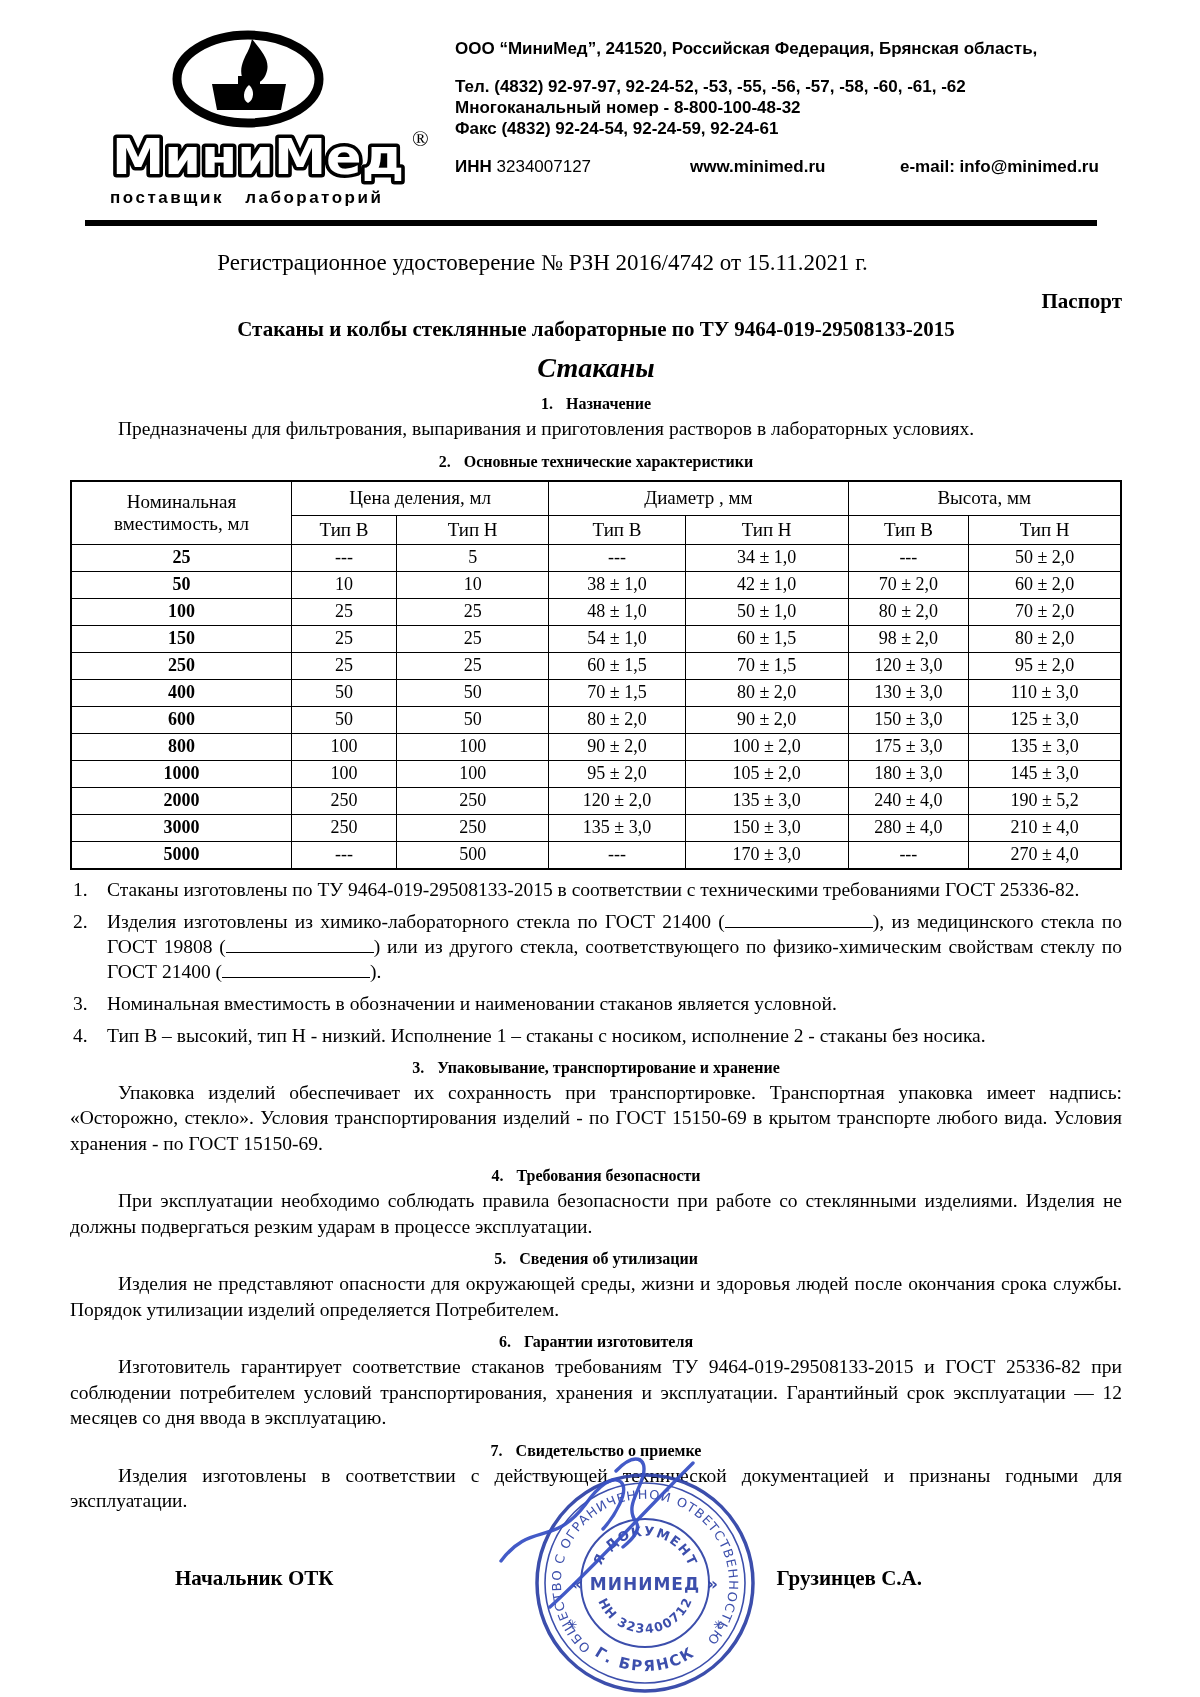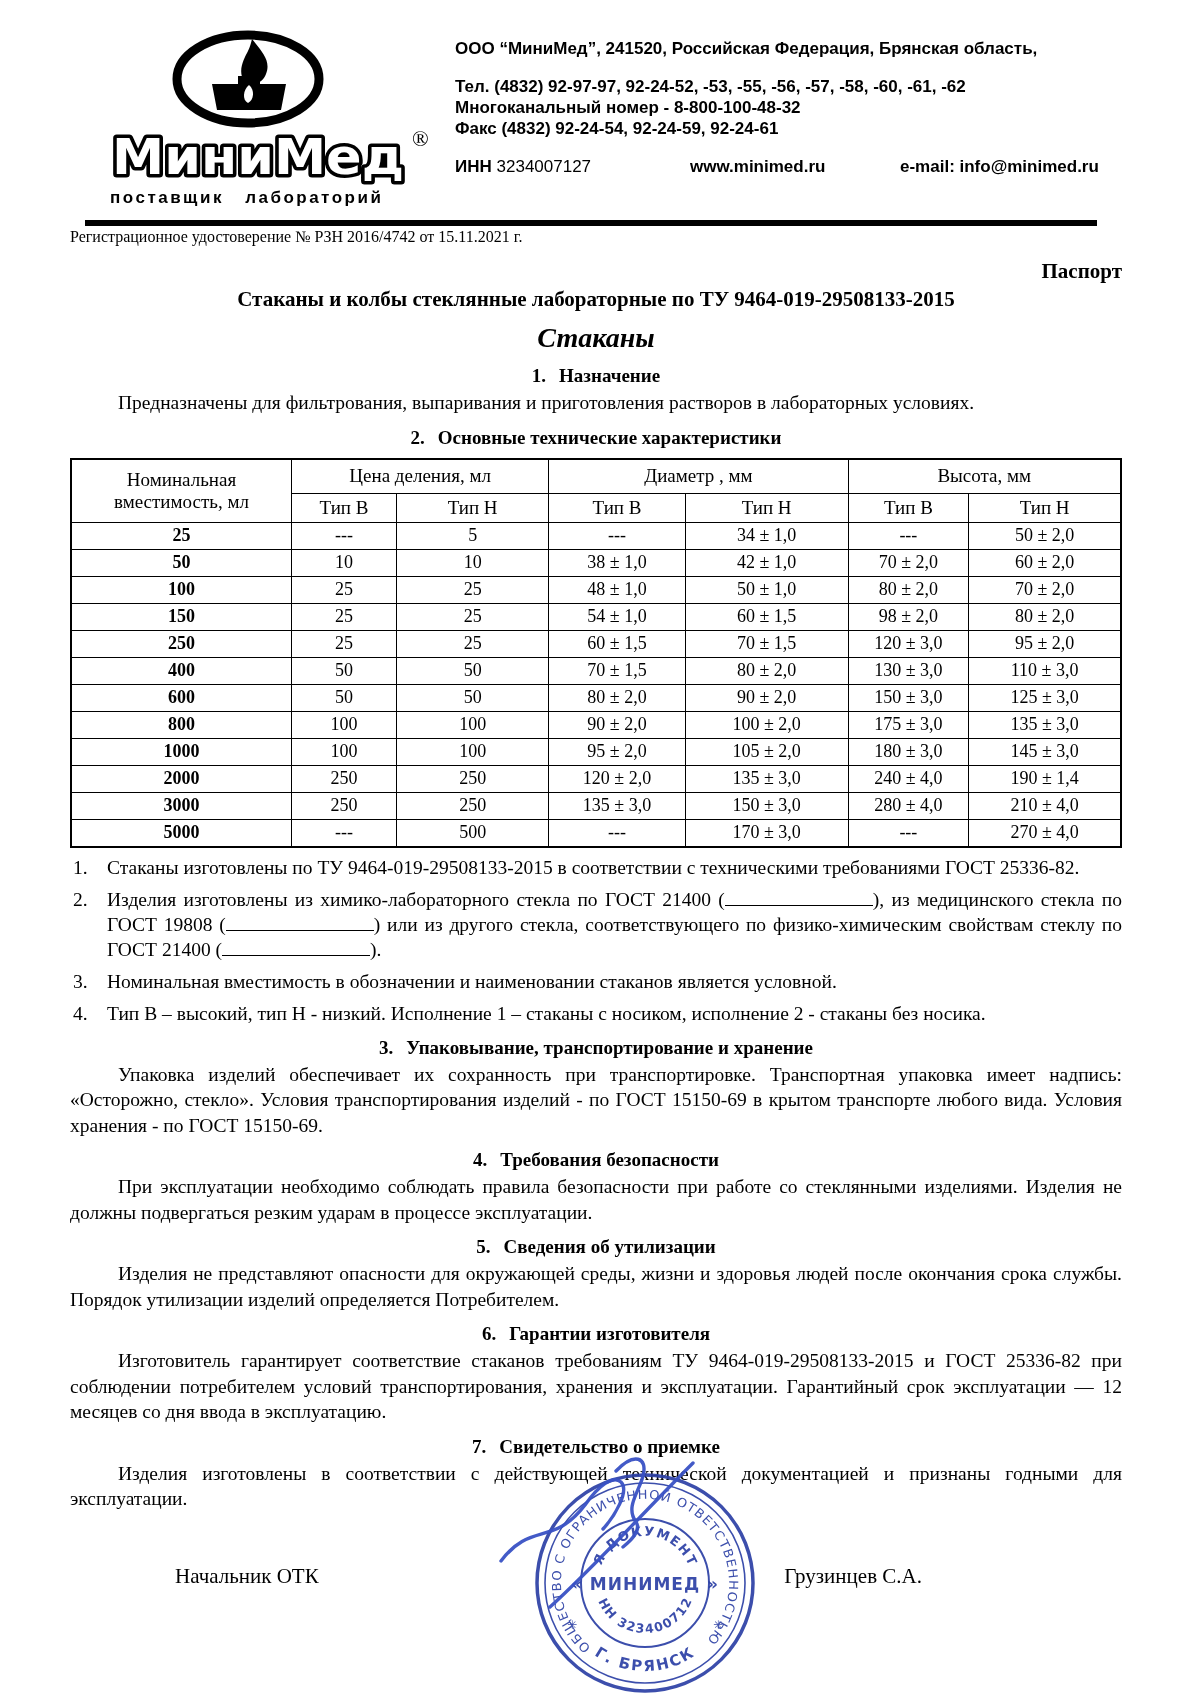--- a/index.html
+++ b/index.html
@@ -19,48 +19,48 @@
   .gap { height:17px; }
   .inn-row { display:flex; margin-top:17px; }
   .inn-row .inn-cell { width:235px; }
   .inn-row .site-cell { width:210px; }
   .inn-value { font-weight:normal; }
 
   .divider { height:6px; background:#000; width:1012px; margin:12px 0 0 85px; }
 
   .content { padding:0 78px 0 70px; }
 
-  .reg-line { text-align:left; padding-right:107px; font-size:16px; margin-top:2px; }
+  .reg-line { text-align:center; padding-right:107px; font-size:23px; margin-top:24px; }
 
   .t1 { text-align:right; font-weight:bold; font-size:21px; margin-top:13px; }
   .t2 { text-align:center; font-weight:bold; font-size:21px; margin-top:3px; }
   .t3 { text-align:center; font-weight:bold; font-style:italic; font-size:28px; margin-top:10px; }
 
-  .sec-h { text-align:center; font-weight:bold; font-size:19px; margin-top:11px; }
+  .sec-h { text-align:center; font-weight:bold; font-size:16px; margin-top:11px; }
   .sec-h .num { margin-right:13px; }
   .para { font-size:19.5px; line-height:25.5px; text-align:justify; text-indent:48px; margin:3px 0 0 0; }
 
   
   table.spec { width:100%; border-collapse:collapse; margin-top:9px; border:2.5px solid #000; }
   table.spec th, table.spec td { border:1px solid #000; text-align:center; vertical-align:middle; padding:0 2px; }
   table.spec thead th { font-size:19px; font-weight:normal; }
   table.spec thead tr:first-child th { height:33px; }
   table.spec thead tr:last-child th { height:28px; }
   table.spec tbody td { height:26px; font-size:18px; border-top-width:1.5px; }
   table.spec tbody td:first-child { font-weight:bold; }
 
   
   .note { display:flex; font-size:19.5px; line-height:25px; margin-top:7px; }
   .note-num { width:34px; flex:none; padding-left:3px; }
   .note-body { flex:1; text-align:justify; }
   .blank { display:inline-block; width:148px; height:14px; border-bottom:1.5px solid #000; }
 
   
   .sig-row { display:flex; justify-content:space-between; padding:0 200px 0 105px;
-             margin-top:52px; font-weight:normal; font-size:21px; }
+             margin-top:52px; font-weight:bold; font-size:21px; }
 
   .stamp-wrap { position:absolute; left:495px; top:1435px; width:300px; height:262px; }
 </style>
 </head>
 <body>
 
 <div class="page">
 
   <div class="header">
     <div class="logo-block">
@@ -218,21 +218,21 @@
             <td>180 ± 3,0</td>
             <td>145 ± 3,0</td>
           </tr>
           <tr>
             <td>2000</td>
             <td>250</td>
             <td>250</td>
             <td>120 ± 2,0</td>
             <td>135 ± 3,0</td>
             <td>240 ± 4,0</td>
-            <td>190 ± 1,4</td>
+            <td>190 ± 5,2</td>
           </tr>
           <tr>
             <td>3000</td>
             <td>250</td>
             <td>250</td>
             <td>135 ± 3,0</td>
             <td>150 ± 3,0</td>
             <td>280 ± 4,0</td>
             <td>210 ± 4,0</td>
           </tr>

